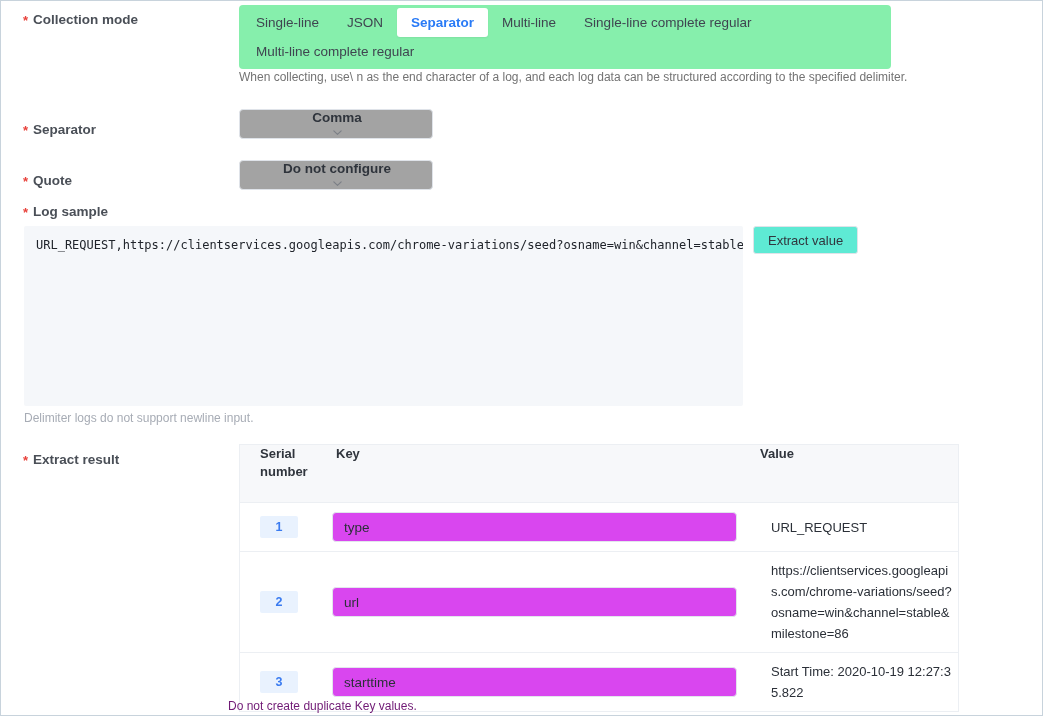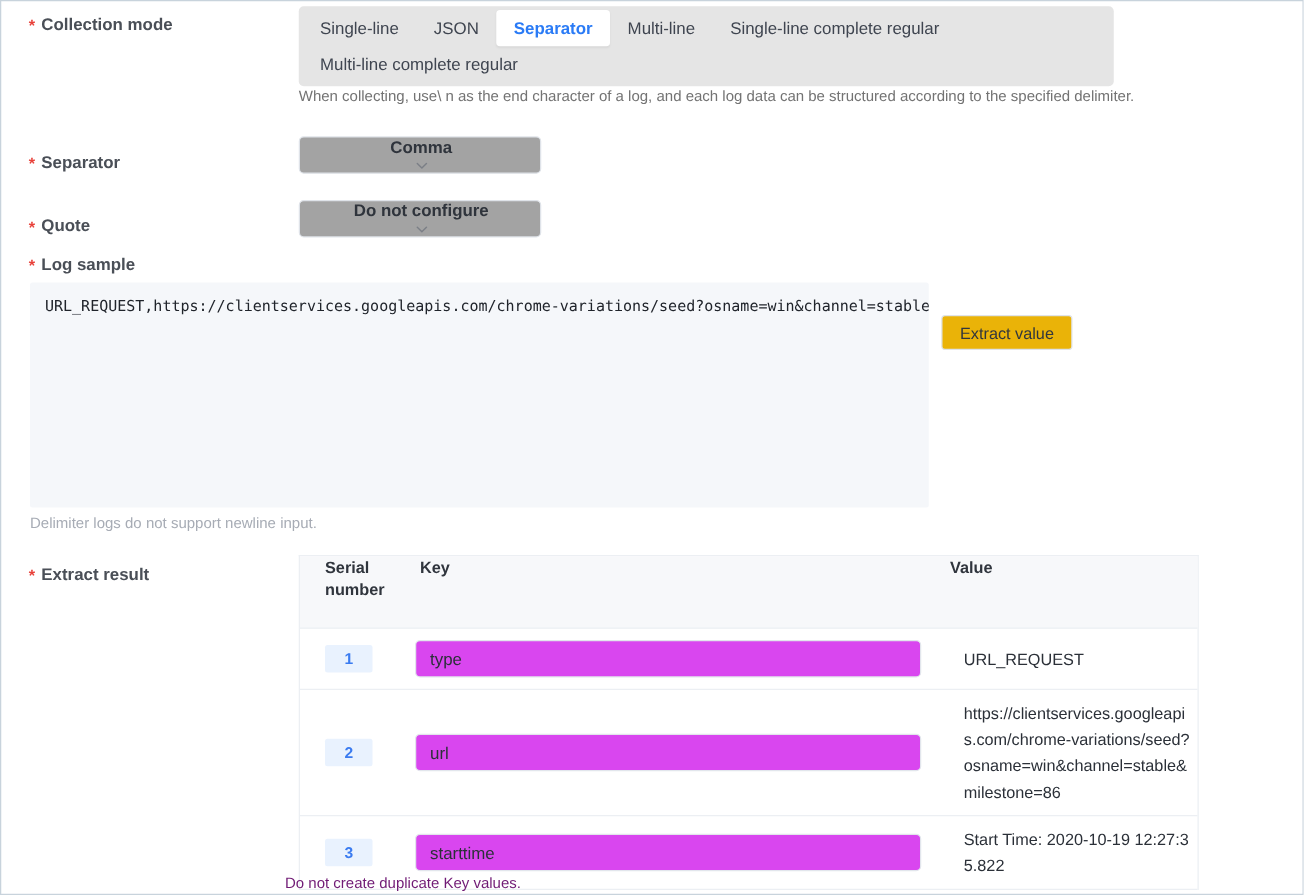--- a/index.html
+++ b/index.html
@@ -42,21 +42,21 @@
     font-size: 13px;
     margin-right: 5px;
     position: relative;
     top: 1px;
   }
   .label-text { color: #4a4f57; }
 
   
   .tabgroup-wrap { position: absolute; left: 238px; top: 4px; }
   .tabgroup {
-    background: #e5e5e5;
+    background: #86efac;
     border-radius: 4px;
     padding: 3px;
     display: flex;
     flex-wrap: wrap;
     width: 652px;
     box-sizing: border-box;
   }
   .tab {
     font-size: 13.5px;
     color: #3f4550;
@@ -124,27 +124,26 @@
     outline: none;
     overflow: hidden;
     white-space: pre;
   }
   .extract-btn {
     margin-left: 10px;
     height: 28px;
     padding: 0 14px;
     border: 1px solid #dfe3e9;
     border-radius: 3px;
-    background: #eab308;
+    background: #5eead4;
     font-family: "Liberation Sans", sans-serif;
     font-size: 13px;
     color: #31363e;
     cursor: pointer;
     white-space: nowrap;
-    margin-top: 26px;
   }
   .hint-below {
     position: absolute;
     left: 23px;
     top: 409px;
     font-size: 12px;
     color: #a7acb5;
     line-height: 16px;
   }
 

